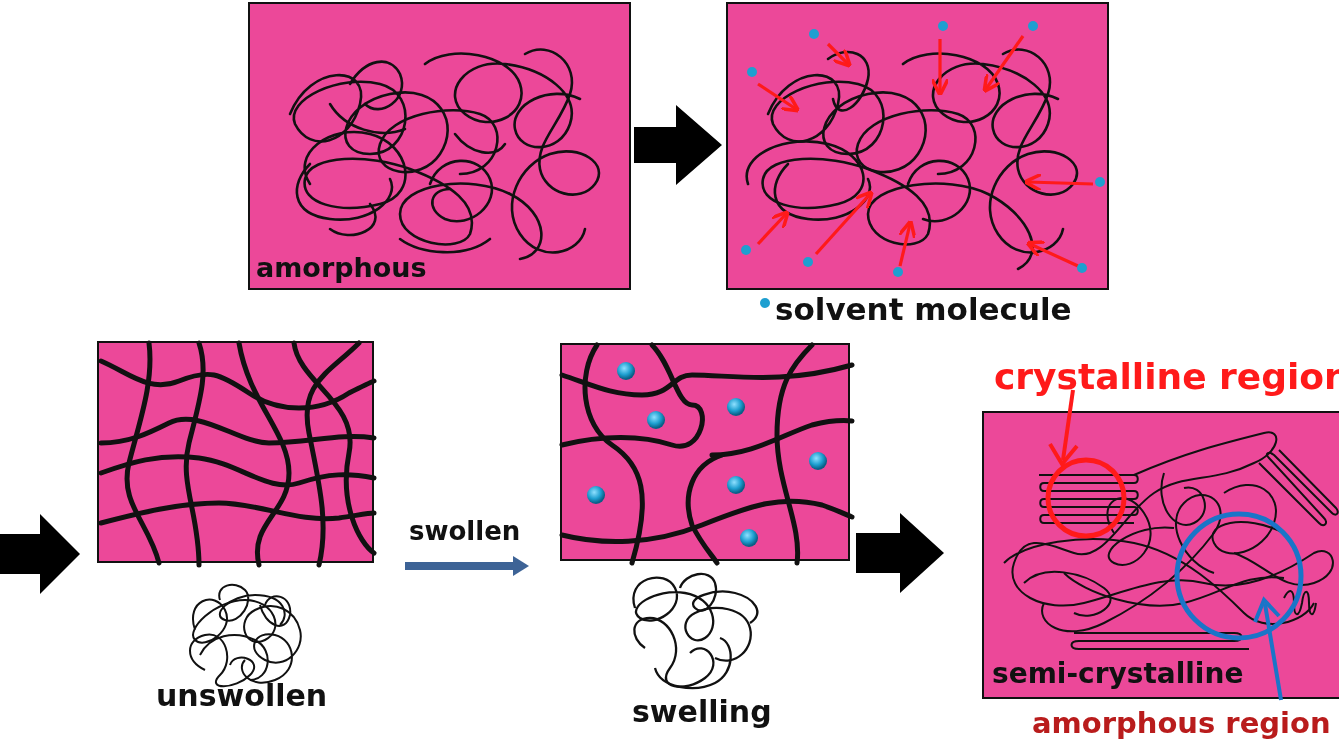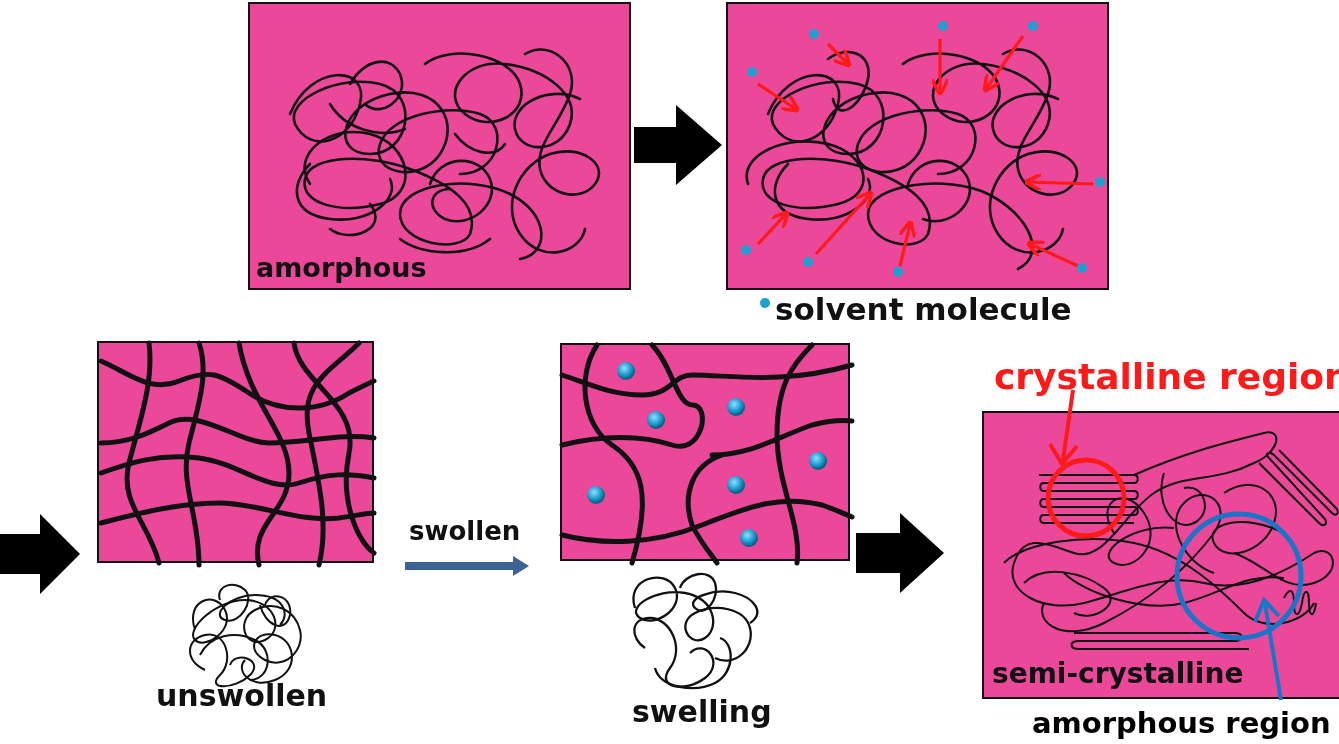--- a/index.html
+++ b/index.html
@@ -193,13 +193,13 @@
 </div>
 
 <svg width="40" height="90" style="left:1045px;top:388px;">
   <line x1="28" y1="2" x2="18" y2="72" stroke="#ff1a1a" stroke-width="4"></line>
   <polyline points="5,56 17,76 32,58" fill="none" stroke="#ff1a1a" stroke-width="4"></polyline>
 </svg>
 <svg width="40" height="110" style="left:1255px;top:596px;">
   <line x1="26" y1="104" x2="10" y2="8" stroke="#1a75c8" stroke-width="4"></line>
   <polyline points="0,26 9,4 24,20" fill="none" stroke="#1a75c8" stroke-width="4"></polyline>
 </svg>
-<div class="lbl" style="left:1032px;top:706px;font-size:29px;color:#000000;">amorphous region</div>
+<div class="lbl" style="left:1032px;top:706px;font-size:29px;color:#b91c1c;">amorphous region</div>
 
 </body></html>

